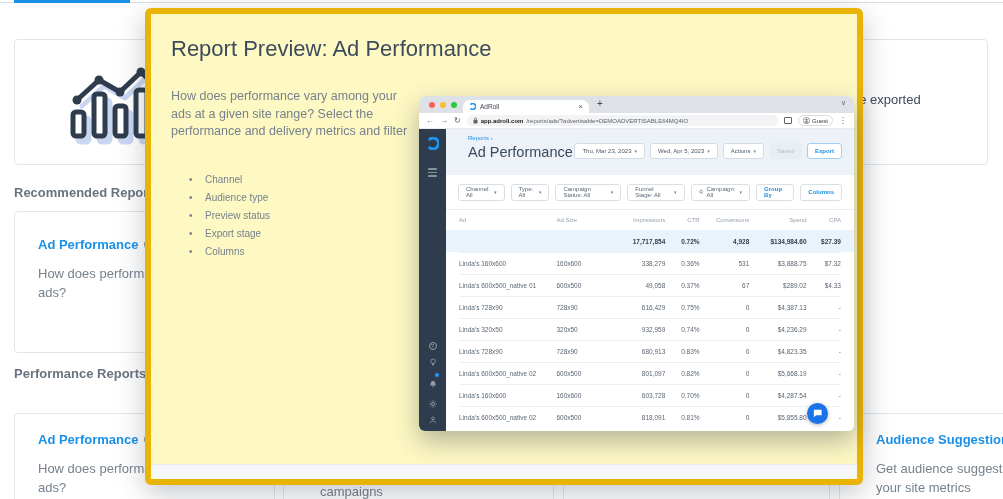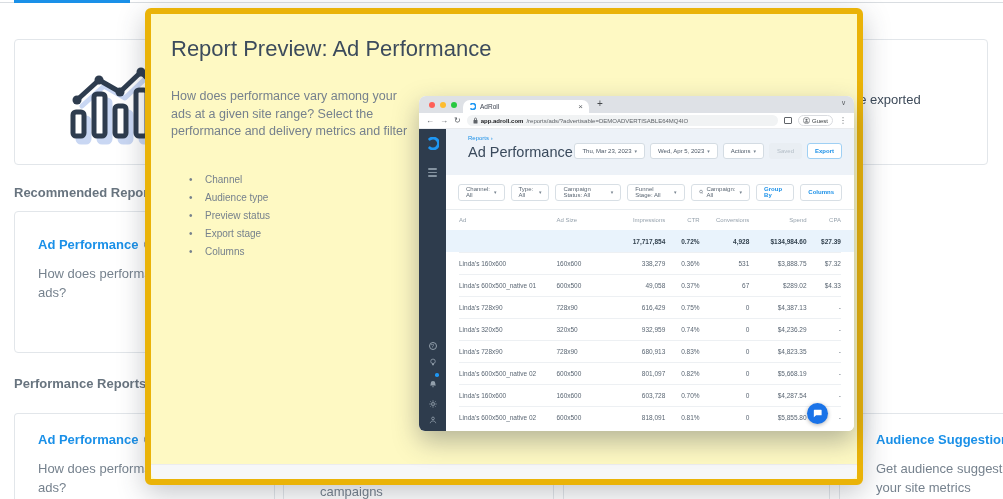--- a/index.html
+++ b/index.html
@@ -9,21 +9,21 @@
     font-family:"Liberation Sans", sans-serif; color:#3d4a59;
   }
   
   .bg-topline { position:absolute; top:2px; left:0; width:100%; height:1px; background:#d9dde1; }
   .bg-activetab { position:absolute; top:0; left:14px; width:116px; height:3px; background:#1a90e8; }
   .card { position:absolute; border:1px solid #e2e6ea; border-radius:4px; background:#fff; }
   .top-card { left:14px; top:39px; width:974px; height:126px; }
   .chart-icon { position:absolute; left:52px; top:16px; }
   .note-exported { position:absolute; left:852px; top:92px; font-size:13px; color:#3d4a59; }
   .sec-title { position:absolute; left:14px; font-size:13px; font-weight:700; color:#68747f; }
-  .sec1 { top:185px; } .sec2 { top:376px; }
+  .sec1 { top:185px; } .sec2 { top:366px; }
   .card-rec { left:14px; top:211px; width:492px; height:142px; }
   .card-link { position:absolute; font-size:13px; font-weight:700; color:#1a90e8; display:flex; align-items:center; gap:6px; cursor:pointer; }
   .info-dot { width:13px; height:13px; border:1px solid #7c8894; border-radius:50%; color:#7c8894; font-size:9px; line-height:11px; text-align:center; font-weight:400; display:inline-block; }
   .card-desc { position:absolute; font-size:13px; color:#76828e; line-height:19px; }
   .bcard { top:413px; height:110px; border-radius:4px 4px 0 0; border-bottom:none; }
   .bcard.a { left:14px; width:261px; } .bcard.b { left:283px; width:271px; }
   .bcard.c { left:563px; width:267px; } .bcard.d { left:839px; width:240px; }
   
   .modal { position:absolute; left:145px; top:8px; width:718px; height:477px; background:#fef9c3;
     border:6px solid #eab308; border-radius:6px; box-shadow:0 8px 28px rgba(45,55,70,.28); z-index:5; }

